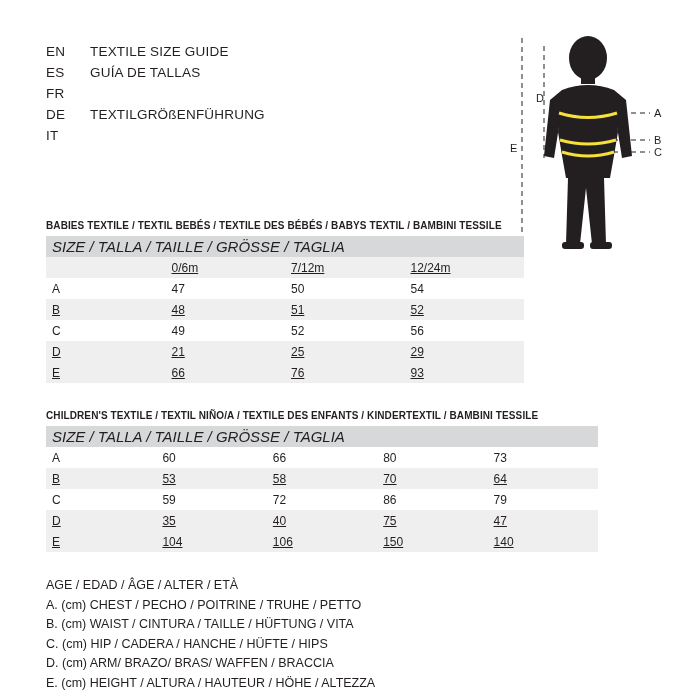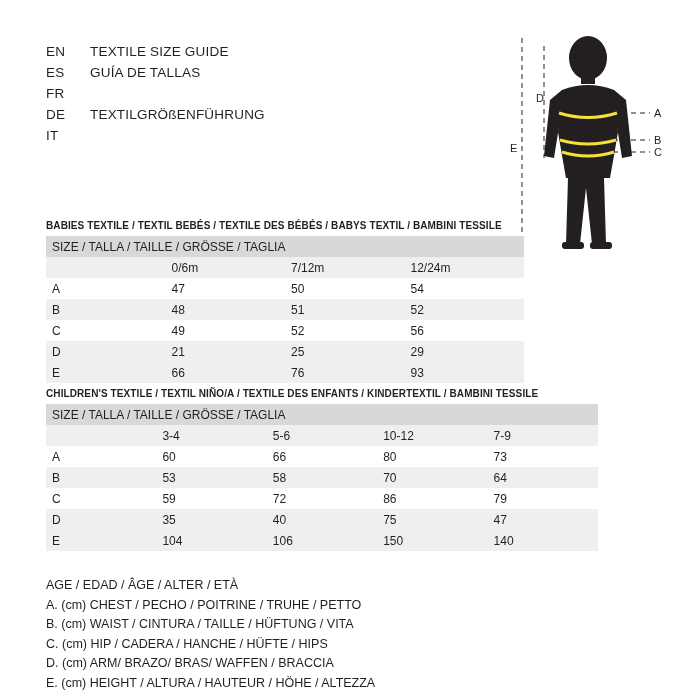--- a/index.html
+++ b/index.html
@@ -76,23 +76,23 @@
     table-layout: fixed;
   }
   table.sizes td {
     padding: 2px 0 2px 6px;
     height: 17px;
     vertical-align: middle;
     color: #231f20;
     white-space: nowrap;
   }
   .row-dark td { background: #d7d8da; }
-  .row-light td { background: #efeff0; }
+  .row-light td { background: #efeff0; text-decoration: underline; }
   .row-white td { background: #ffffff; }
-  .hdr-label { font-size: 12px; }
+  .hdr-label { font-size: 15px; font-style: italic; }
 
   
   .c0 { width: 54px; }
   .c1 { width: 70px; }
   .c2 { width: 80px; }
   .c3 { width: 80px; }
   .c4 { width: 80px; }
 
   
   .tbl-babies { width: 478px; }
@@ -213,33 +213,26 @@
       <tr class="row-light">
         <td class="c0">E</td>
         <td class="c1">66</td>
         <td class="c2">76</td>
         <td class="c3">93</td>
       </tr>
     </tbody>
       </table>
   </div>
 
-  <div class="section" style="top:388px;">
+  <div class="section" style="top:410px;">
     <div class="section-title">CHILDREN'S TEXTILE / TEXTIL NIÑO/A / TEXTILE DES ENFANTS / KINDERTEXTIL / BAMBINI TESSILE</div>
     <table class="sizes tbl-children">
       <tbody>
           <tr class="row-dark">
         <td class="c0 hdr-label" colspan="5">SIZE / TALLA / TAILLE / GRÖSSE / TAGLIA</td>
-      </tr>
-      <tr class="row-light">
-        <td class="c0"></td>
-        <td class="c1">3-4</td>
-        <td class="c2">5-6</td>
-        <td class="c3">10-12</td>
-        <td class="c4">7-9</td>
       </tr>
       <tr class="row-white">
         <td class="c0">A</td>
         <td class="c1">60</td>
         <td class="c2">66</td>
         <td class="c3">80</td>
         <td class="c4">73</td>
       </tr>
       <tr class="row-light">
         <td class="c0">B</td>

